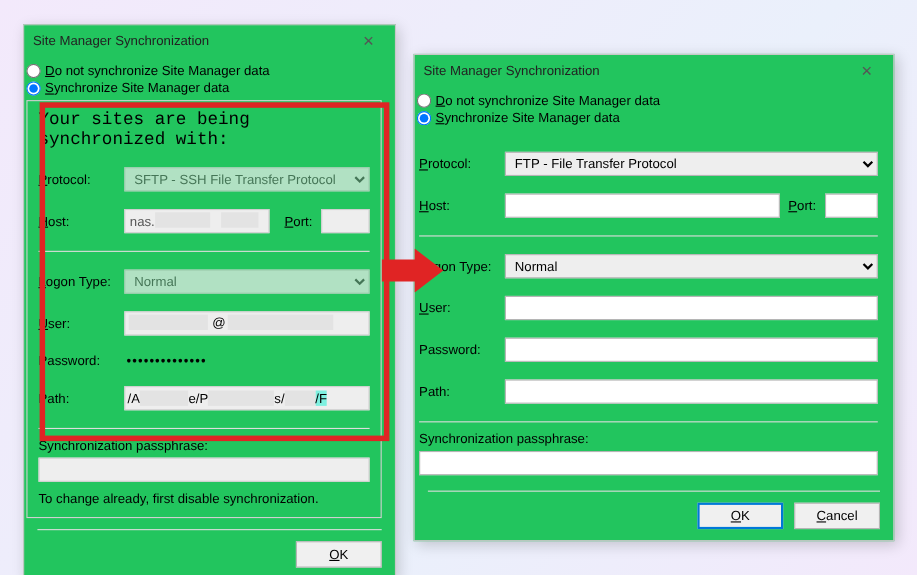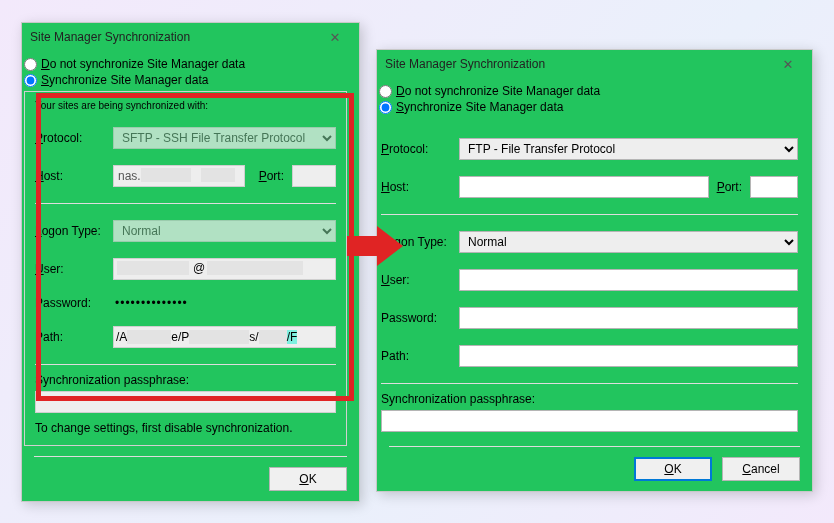--- a/index.html
+++ b/index.html
@@ -28,21 +28,21 @@
   .body { padding:4px 12px 10px 2px; }
   .radio-row { display:flex; align-items:center; gap:4px; margin:2px 0; }
   .radio-row label { }
   .ul { text-decoration: underline; }
   .group {
     border:1px solid #d0d0d0;
     padding:8px 10px 10px 10px;
     margin-top:4px;
     position:relative;
   }
-  .legend { font-size:10px; margin-bottom:12px; display:block; }
+  .legend { font-size:16px; margin-bottom:12px; display:block;font-family:Liberation Mono, monospace; }
   .row { display:flex; align-items:center; gap:8px; margin:16px 0; }
   .lbl { width:70px; }
   input.text, select.sel {
     border:1px solid #b5b5b5;
     height:22px;
     font:inherit;
     padding:2px 4px;
     background:#fff;
   }
   select.sel { background:#eee; }
@@ -144,21 +144,21 @@
           <span class="blur" style="width:28px; height:14px; display:inline-block;"></span>
           <span class="path-hl">/F</span>
         </div>
       </div>
 
       <hr class="hr">
 
       <div>Synchronization passphrase:</div>
       <input class="text" disabled="" style="width: 100%; margin-top: 4px;">
 
-      <div class="note">To change settings, first disable synchronization.</div>
+      <div class="note">To change already, first disable synchronization.</div>
     </div>
   </div>
   <hr class="hr" style="margin:0 12px;">
   <div class="bottom-buttons">
     <button class="btn"><span class="ul">O</span>K</button>
   </div>
 </div>
 
 <div class="dialog" style="left:376px; top:49px; width:437px;">
   <div class="titlebar">

